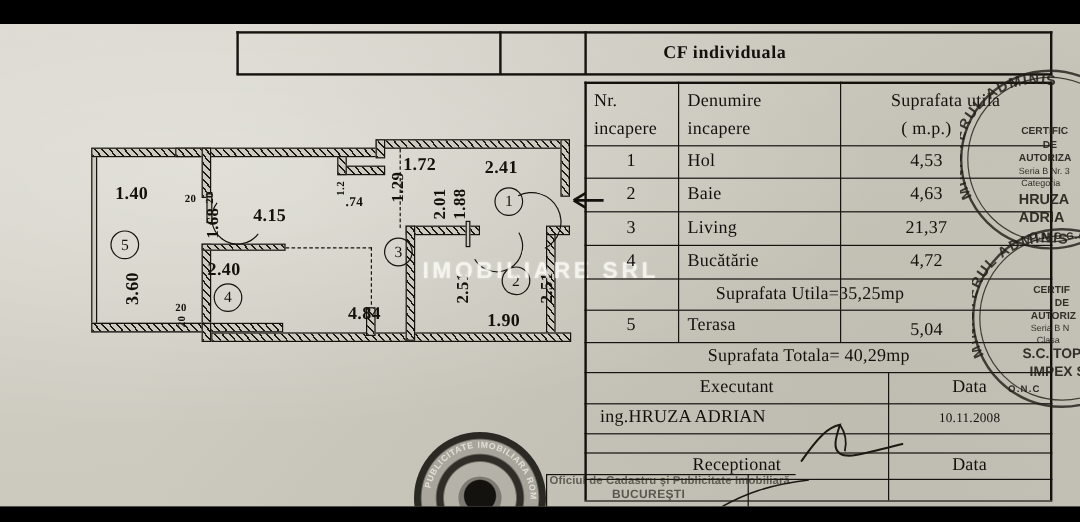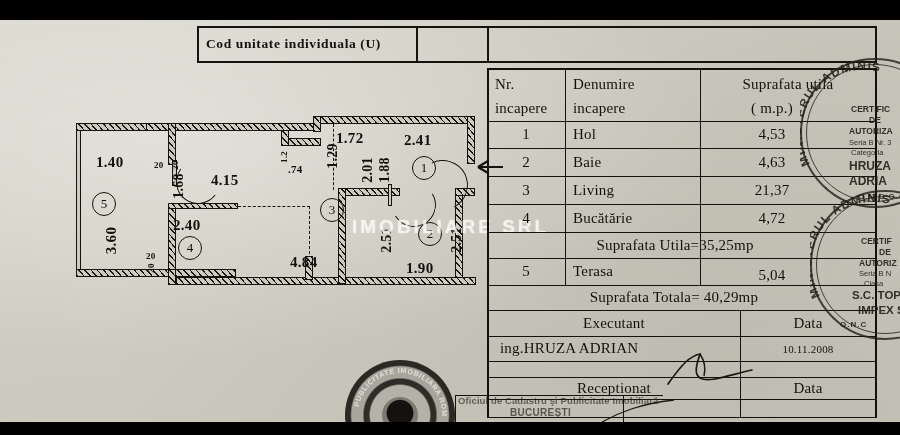--- a/index.html
+++ b/index.html
@@ -108,21 +108,21 @@
 
   <div class="paper">
 
     <div class="hl" style="left:197px;top:6px;width:680px;height:1.6px;"></div>
     <div class="hl" style="left:197px;top:41px;width:680px;height:1.6px;"></div>
     <div class="vl" style="left:197px;top:6px;height:36px;width:1.6px;"></div>
     <div class="vl" style="left:416px;top:6px;height:36px;width:1.6px;"></div>
     <div class="vl" style="left:487px;top:6px;height:36px;width:1.6px;"></div>
     <div class="vl" style="left:875px;top:6px;height:36px;width:1.6px;"></div>
 
-    <div class="cell lft" style="left:200px;top:8px;width:214px;height:32px;font-size:13.5px;font-weight:700;letter-spacing:.6px;">Cod unitate individuala (U)</div>
+    <div class="cell ctr" style="left:489px;top:8px;width:230px;height:32px;font-size:15px;font-weight:700;letter-spacing:.5px;">CF individuala</div>
 
     <div>
 
       <div class="thinwall" style="left:76px;top:105px;width:5px;height:152px;"></div>
       <div class="wall" style="left:76px;top:103px;width:100px;height:8px;"></div>
       <div class="wall" style="left:76px;top:249px;width:100px;height:8px;"></div>
 
       <div class="wall" style="left:146px;top:103px;width:170px;height:8px;"></div>
       <div class="wall" style="left:313px;top:96px;width:162px;height:8px;"></div>
 

